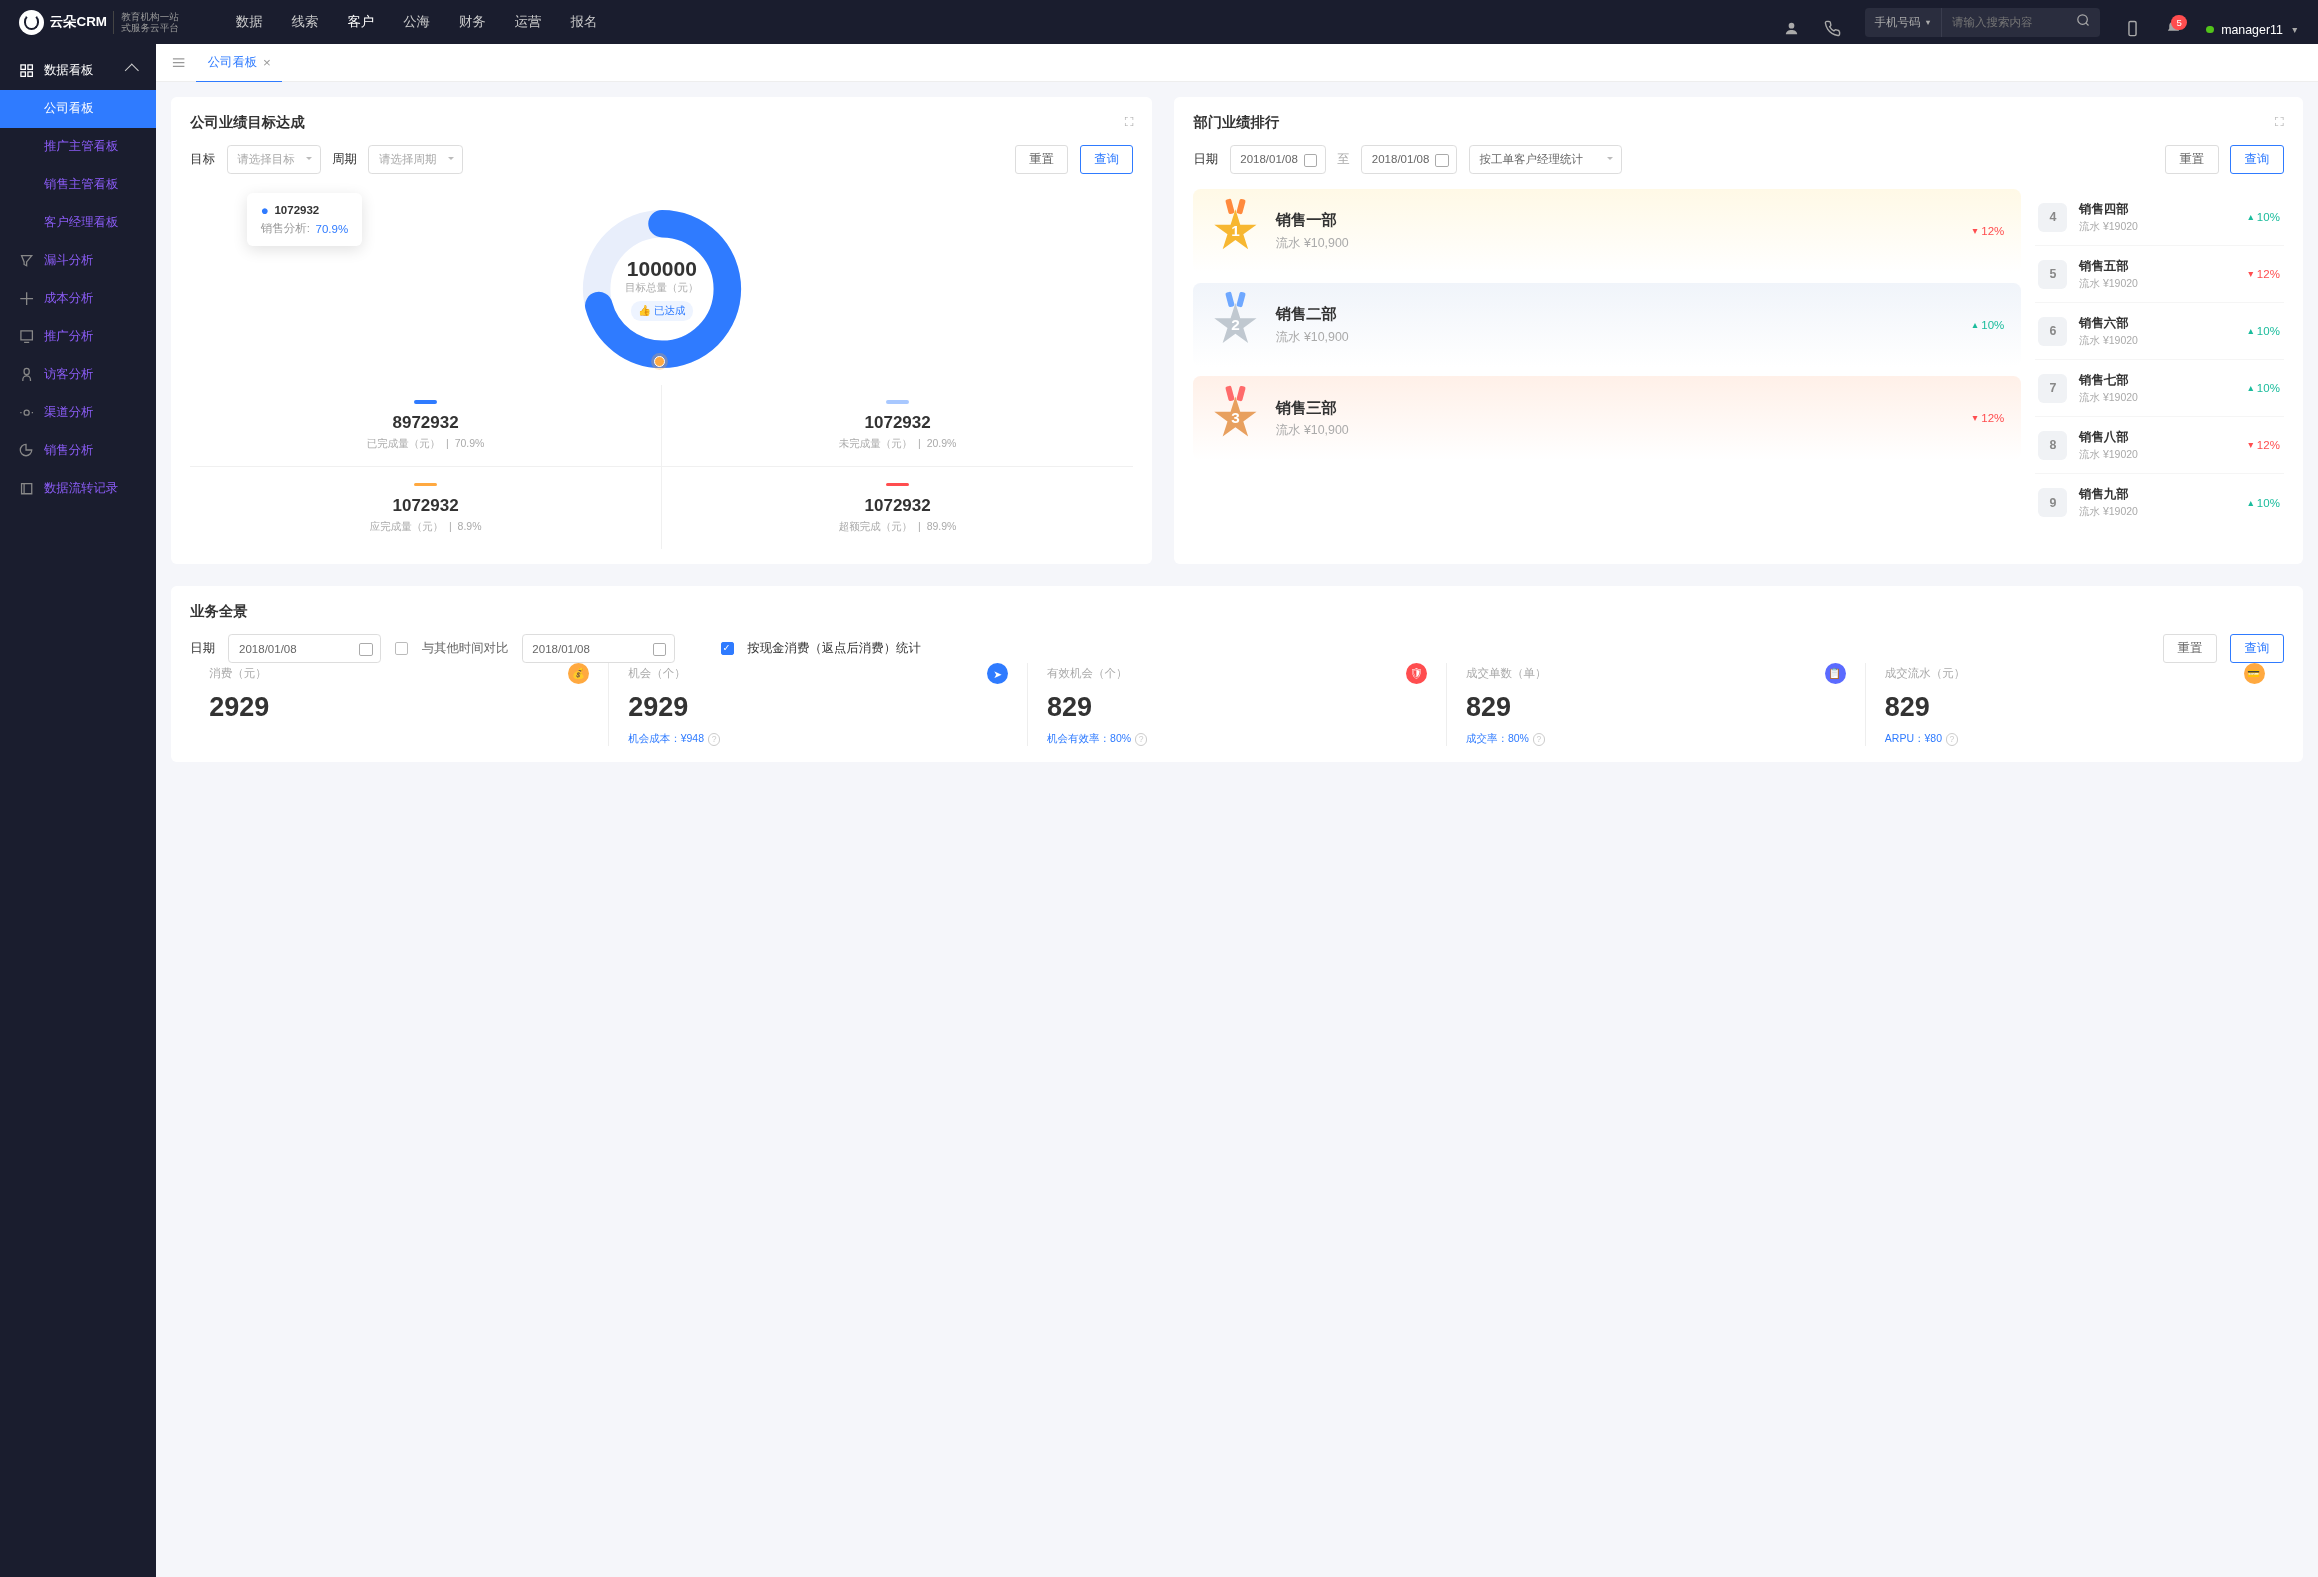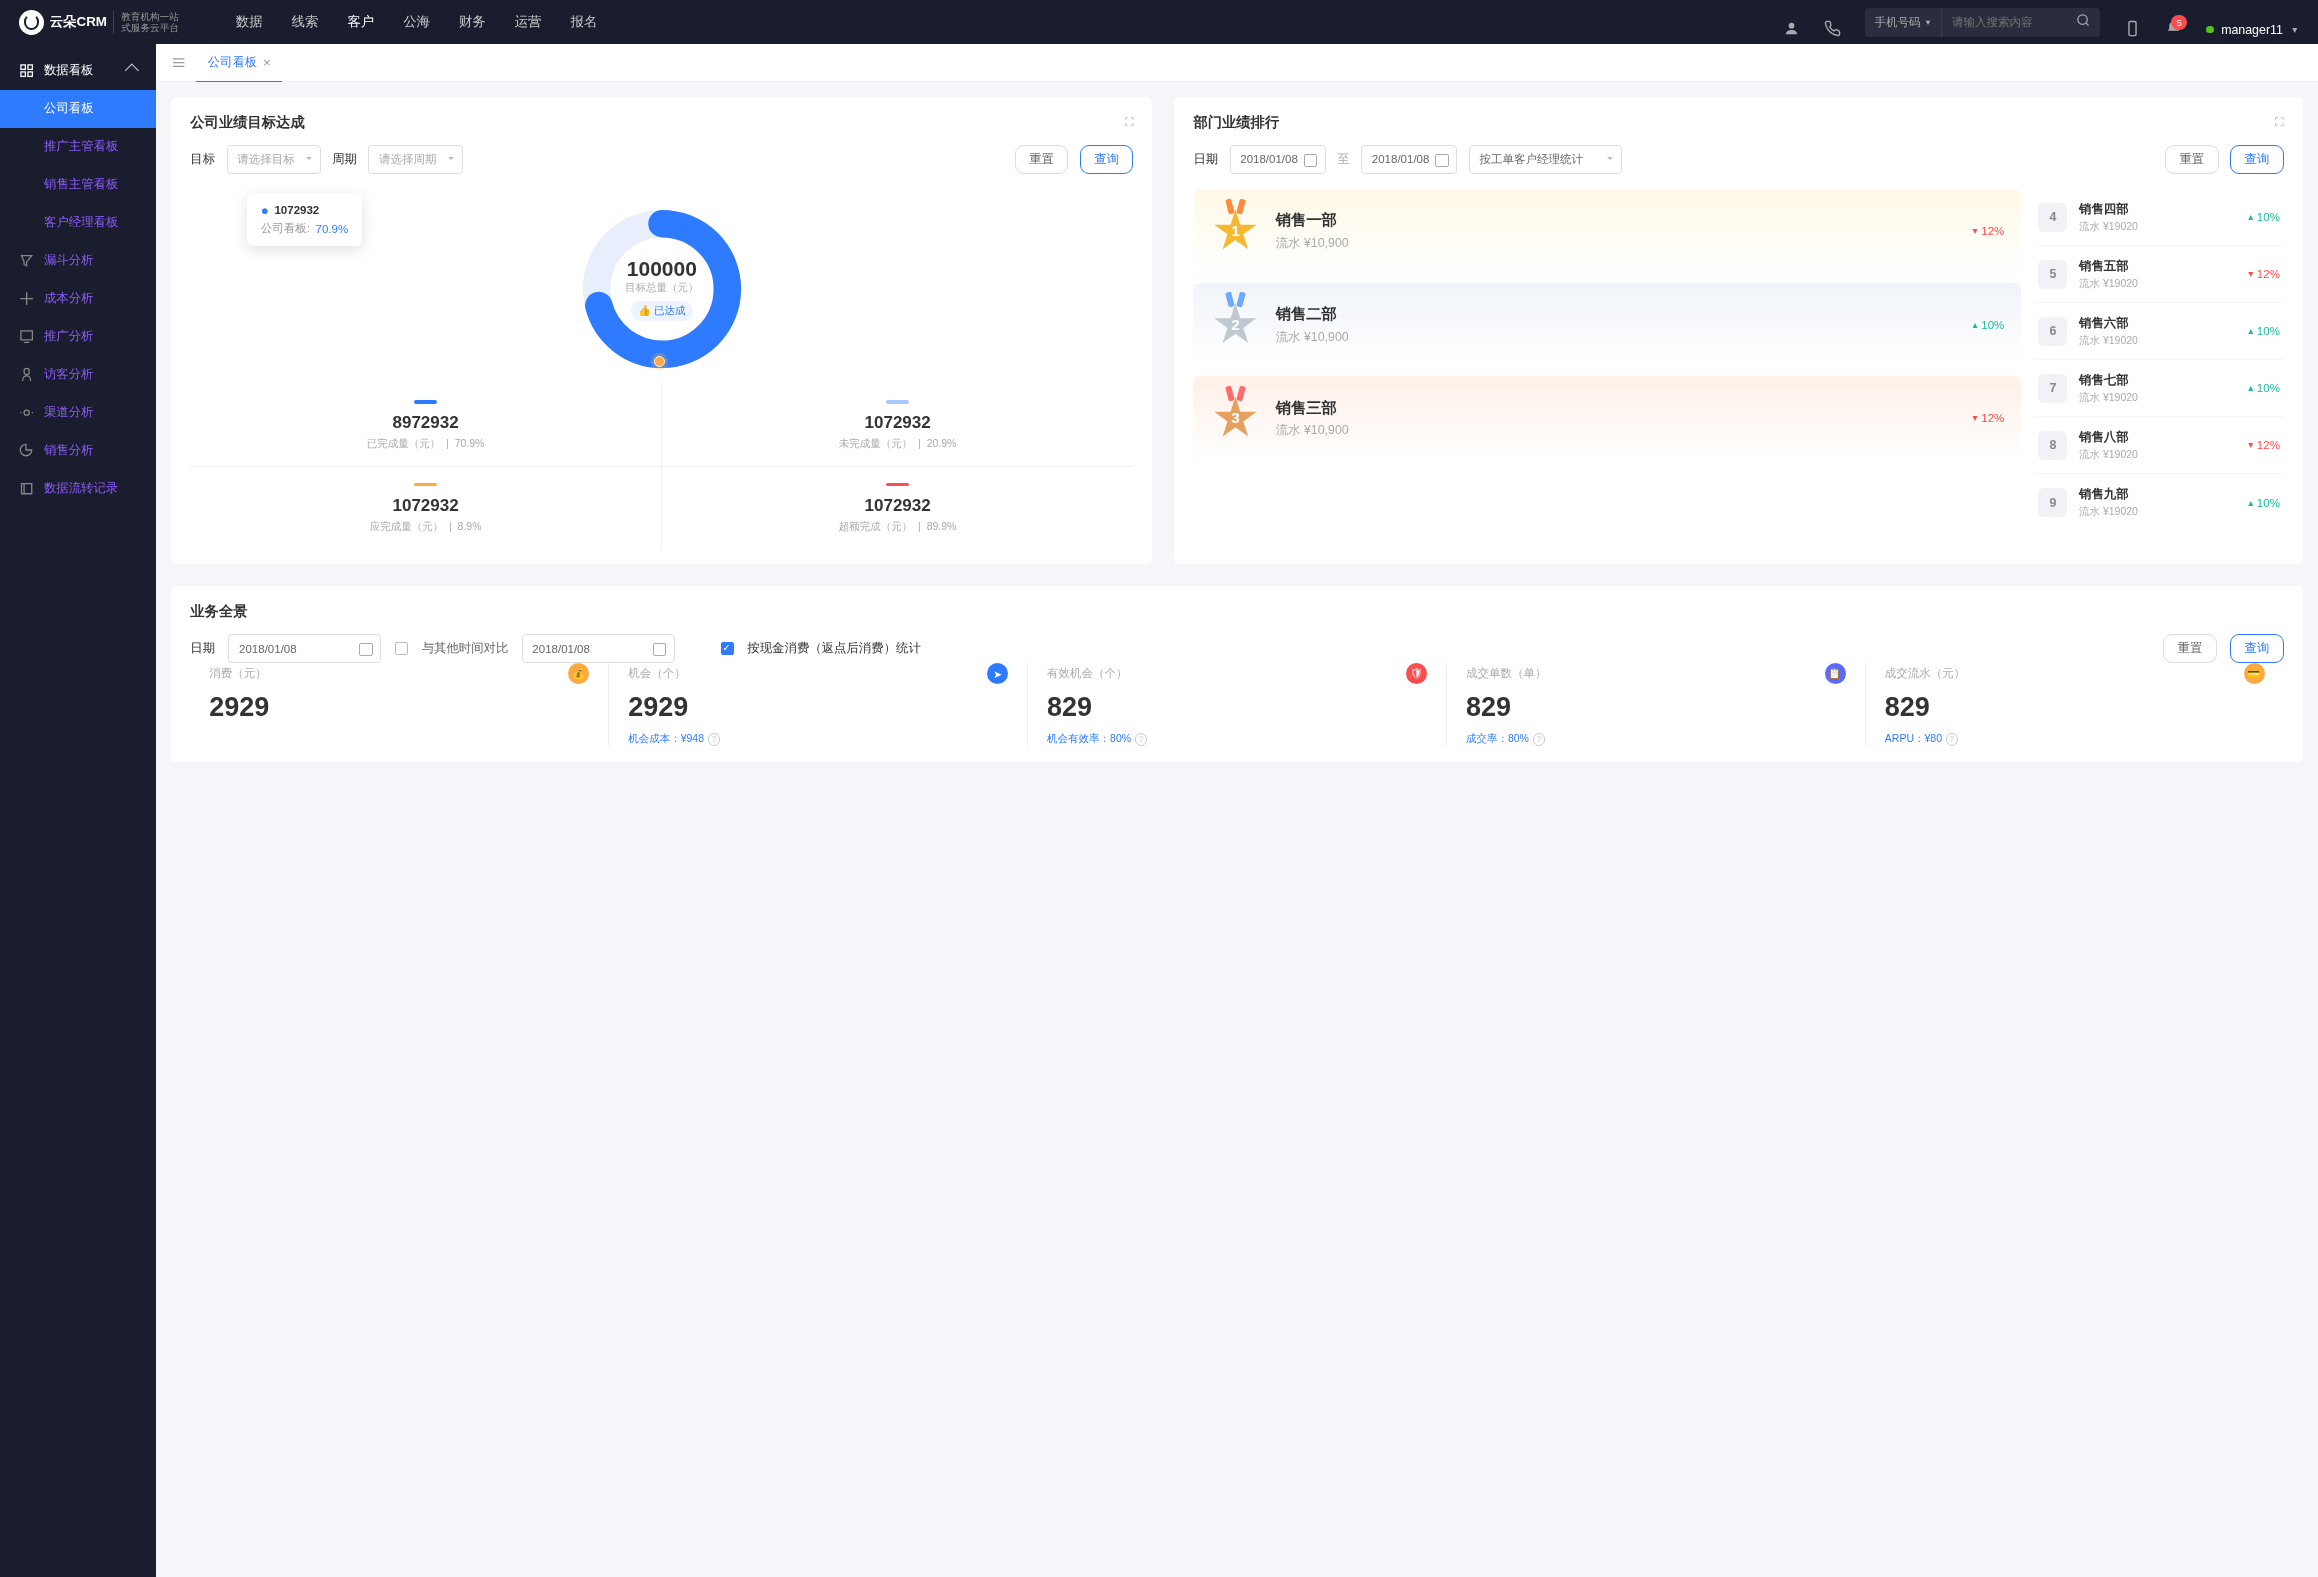--- a/index.html
+++ b/index.html
@@ -39,21 +39,21 @@
 .card{background:#fff;border-radius:5.7px;padding:15.3px 19px}
 .card-head{display:flex;align-items:center;justify-content:space-between;margin-bottom:13.4px}
 .card-title{font-size:14.3px;font-weight:600;color:#333}
 .expand{color:#aaa;font-size:12.4px;cursor:pointer}
 .filters{display:flex;align-items:center;gap:11.5px;flex-wrap:wrap}
 .fl-label{font-size:12.4px;color:#333}
 .select{border:1px solid #ddd;border-radius:3.8px;height:29px;padding:0 25px 0 9.6px;background:#fff;color:#aaa;font-size:11.5px;position:relative;display:flex;align-items:center;min-width:92px}
 .select::after{content:"";position:absolute;right:7.6px;top:11.5px;border:3.8px solid transparent;border-top-color:#bbb}
 .date-inp{border:1px solid #ddd;border-radius:3.8px;height:29px;padding:0 27px 0 9.6px;color:#666;font-size:11.5px;min-width:86px;display:flex;align-items:center;position:relative;background:#fff}
 .date-inp::after{content:"";position:absolute;right:7.6px;top:7.6px;width:11.5px;height:11.5px;border:1px solid #aaa;border-radius:1.9px}
-.btn{height:29px;padding:0 13.4px;border:1px solid #ddd;background:#fff;border-radius:9px;color:#666;font-size:12.4px;cursor:pointer}
+.btn{height:29px;padding:0 13.4px;border:1px solid #ddd;background:#fff;border-radius:3px;color:#666;font-size:12.4px;cursor:pointer}
 .btn.primary{border-color:#2f7bff;color:#2f7bff}
 .spacer{flex:1}
 .donut-area{position:relative;display:flex;justify-content:center;padding:29px 0 9.6px}
 .donut{width:172px;height:172px;position:relative}
 .donut svg{width:100%;height:100%;transform:rotate(-90deg)}
 .donut-center{position:absolute;inset:0;display:flex;flex-direction:column;align-items:center;justify-content:center}
 .donut-val{font-size:21px;font-weight:700;color:#333}
 .donut-lbl{font-size:10.5px;color:#aaa}
 .donut-tag{margin-top:5.7px;background:#eef4ff;color:#2f7bff;font-size:10.5px;padding:2.9px 7.6px;border-radius:9.6px;display:flex;align-items:center;gap:2.9px}
 .tooltip{position:absolute;left:57px;top:19px;background:#fff;box-shadow:0 3.8px 15.3px rgba(0,0,0,.12);border-radius:5.7px;padding:9.6px 13.4px;font-size:11.5px}
@@ -258,21 +258,21 @@
           <button class="btn">重置</button>
           <button class="btn primary">查询</button>
         </div>
         <div class="donut-area">
           <div class="tooltip">
             <div class="tooltip-row">
                 <span class="tt-dot">●</span>
                 <span class="tt-val">1072932</span>
               </div>
             <div class="tooltip-row" style="margin-top:3.8px">
-                <span class="tt-lbl">公司看板:</span>
+                <span class="tt-lbl">销售分析:</span>
                 <span class="tt-pct">70.9%</span>
               </div>
           </div>
           <div class="donut">
             <svg viewBox="0 0 100 100">
               <circle cx="50" cy="50" r="38" fill="none" stroke="#e8eefb" stroke-width="16"></circle>
               <circle cx="50" cy="50" r="38" fill="none" stroke="#2f7bff" stroke-width="16" stroke-dasharray="169 239" stroke-linecap="round"></circle>
             </svg>
             <span class="donut-dot" style="left:78px;bottom:7.6px"></span>
             <div class="donut-center">

